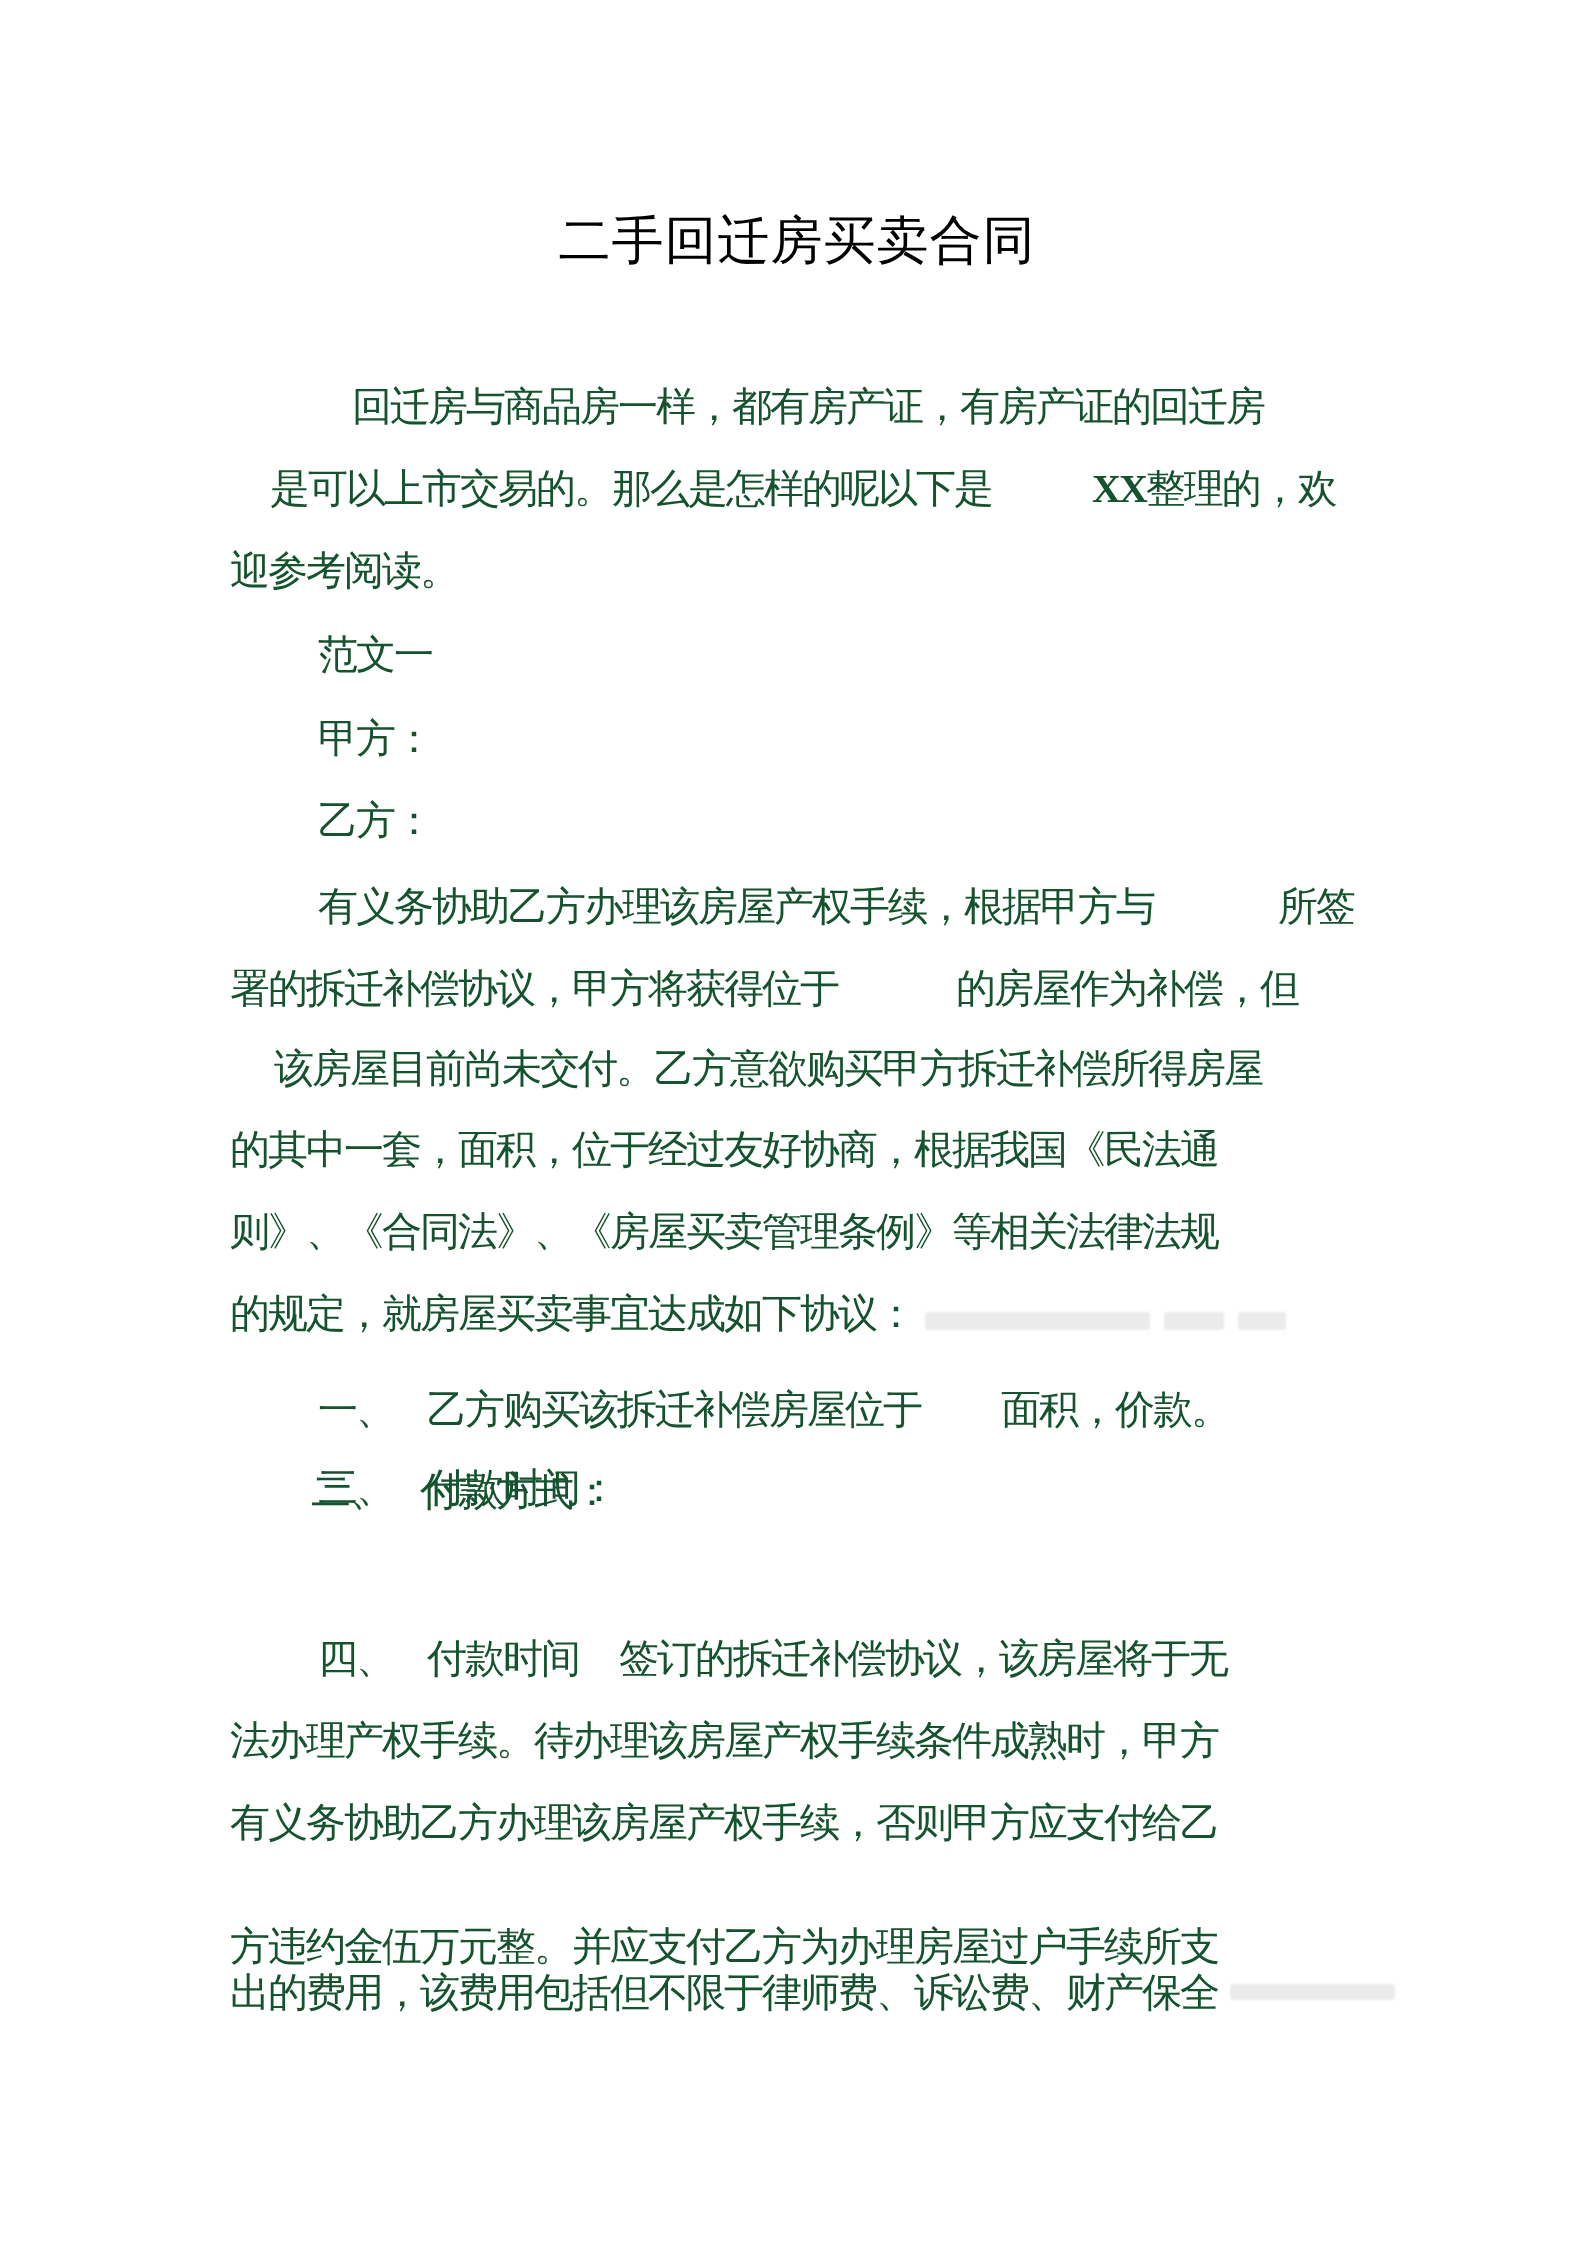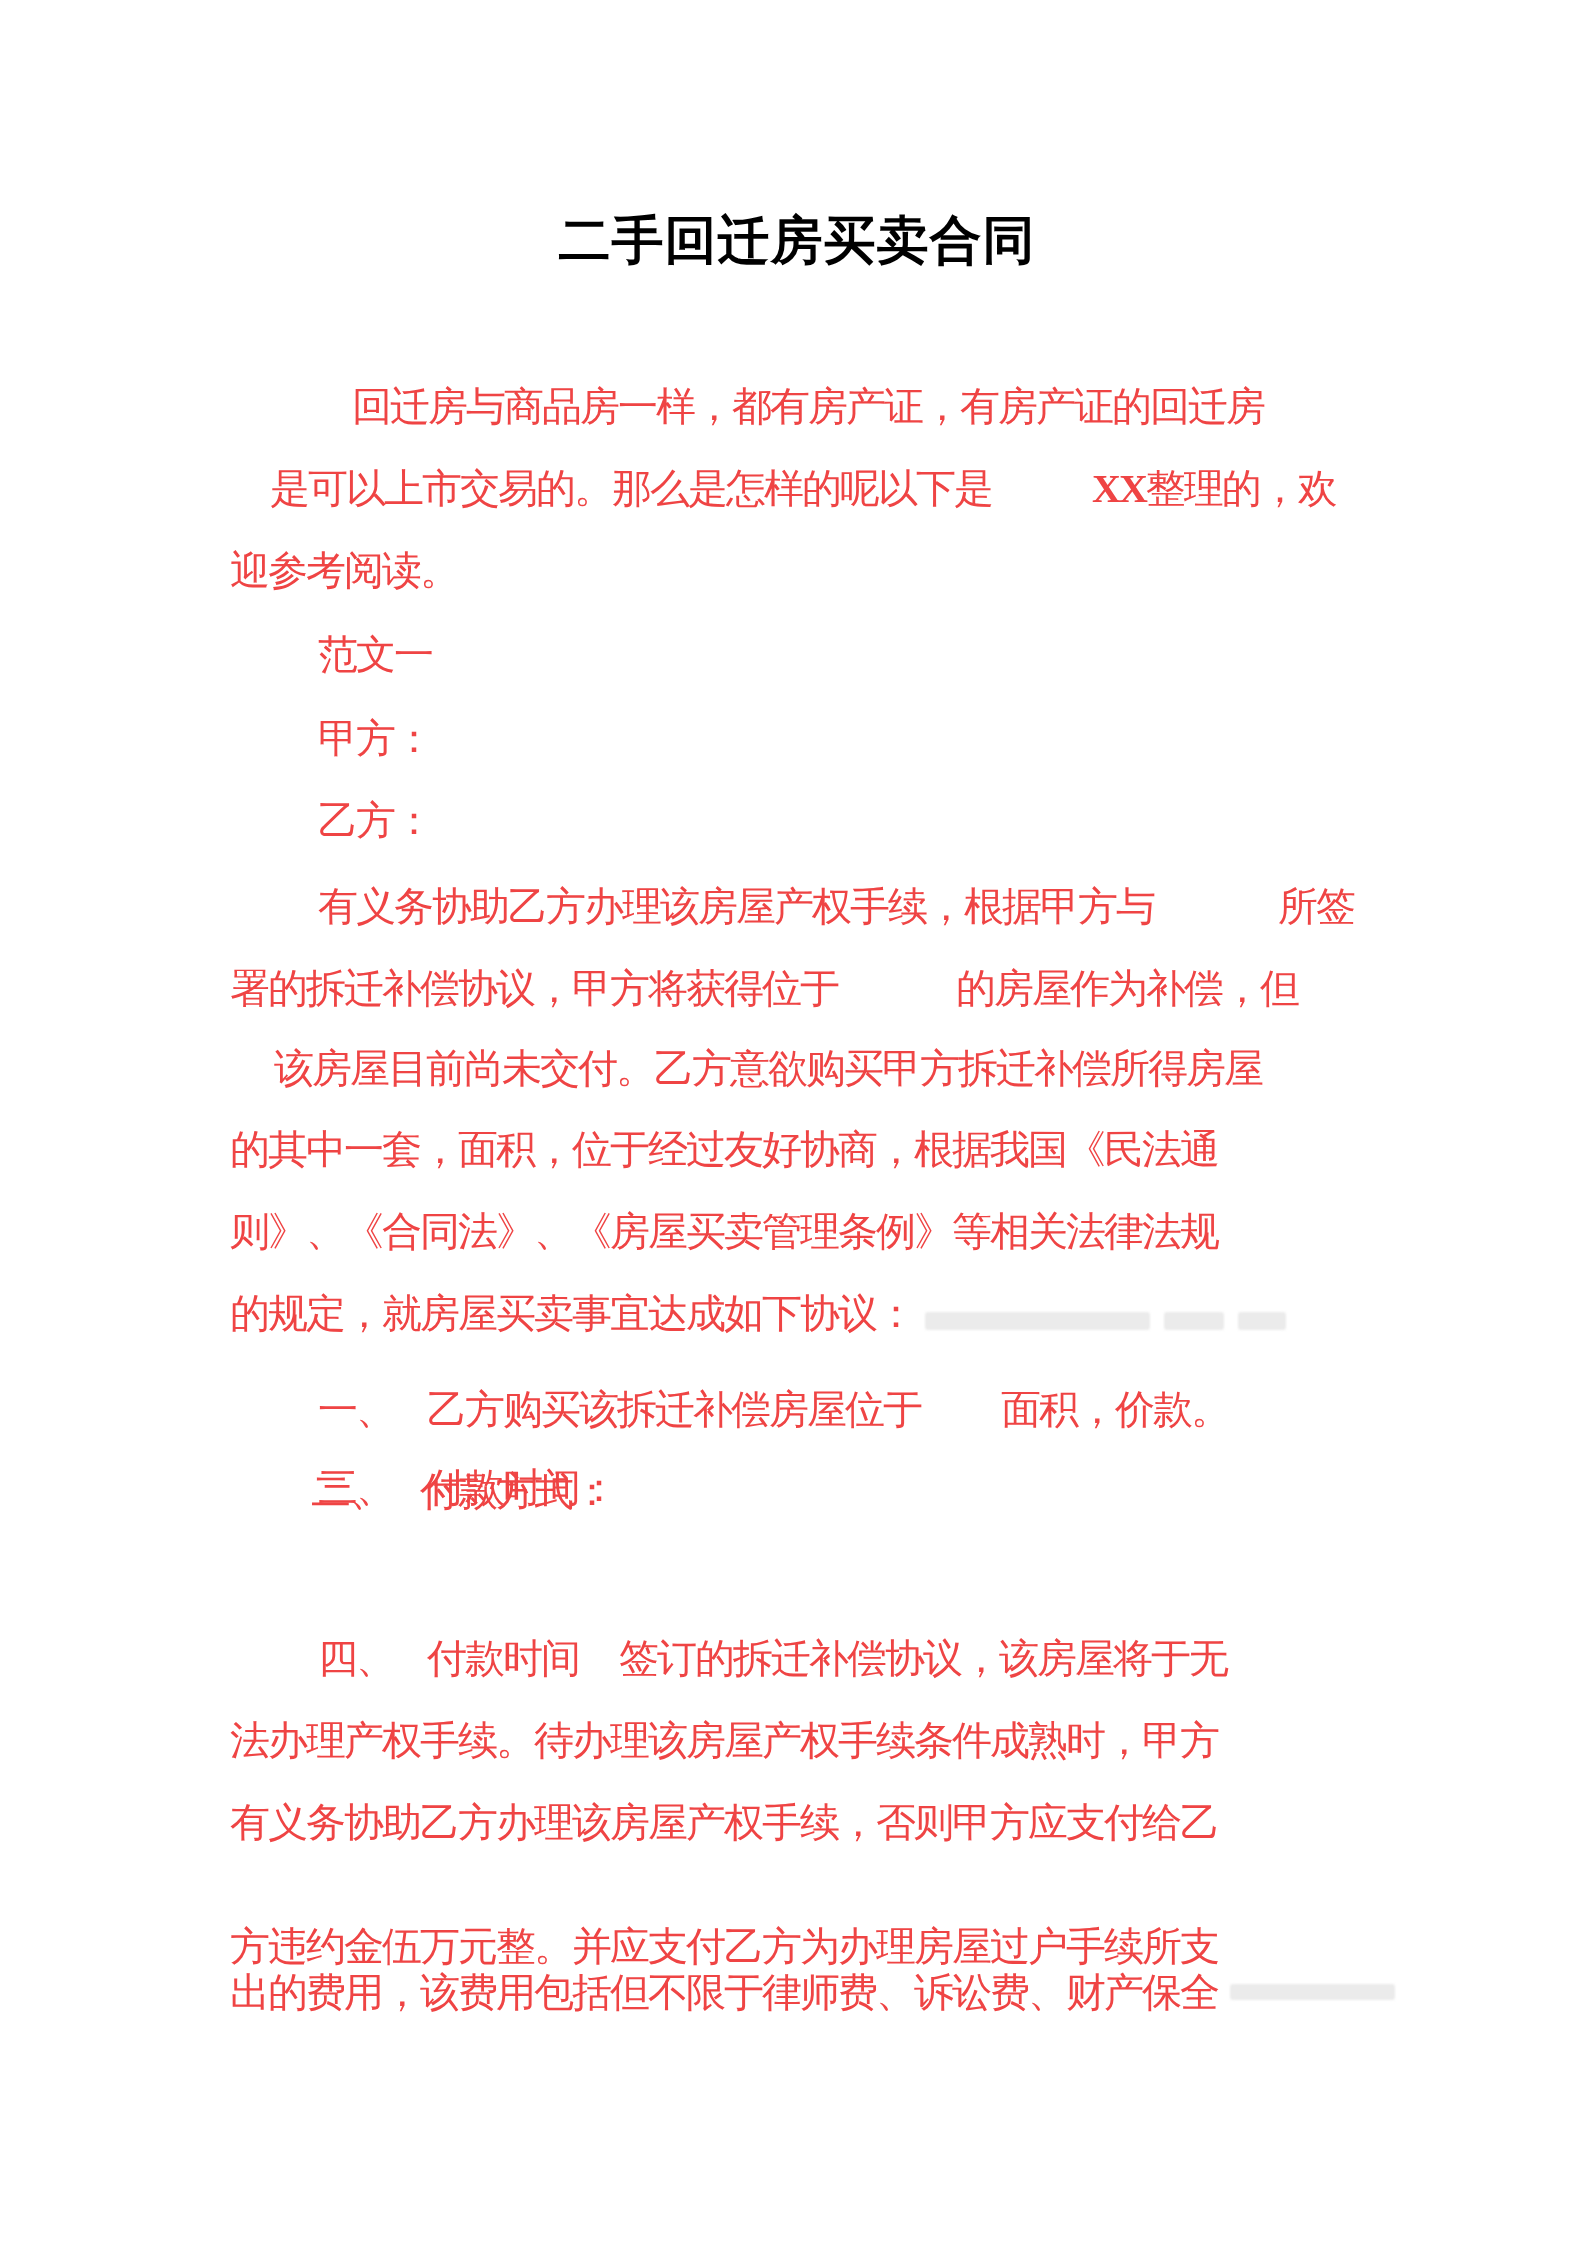--- a/index.html
+++ b/index.html
@@ -12,34 +12,34 @@
     font-family:"Liberation Serif","DejaVu Serif",serif;
     color:#161616;
   }
   .doc-title{
     position:absolute;
     top:212px;
     left:0;
     width:100%;
     text-align:center;
     font-family:"Liberation Sans","DejaVu Sans",sans-serif;
-    font-weight:700;
+    font-weight:400;
     font-size:52px;
     line-height:56px;
     letter-spacing:1px;
     color:#000000;
     white-space:nowrap;
   }
   .line{
     position:absolute;
     font-size:40px;
     line-height:44px;
     letter-spacing:-2px;
     white-space:nowrap;
-    color:#ef4444;
+    color:#14532d;
   }
   .line .seg{letter-spacing:-2px;}
   .line .seg.b{font-weight:bold;}
   .line .gap{
     display:inline-block;
     height:4px;
     letter-spacing:0;
   }
   .wm{
     position:absolute;

